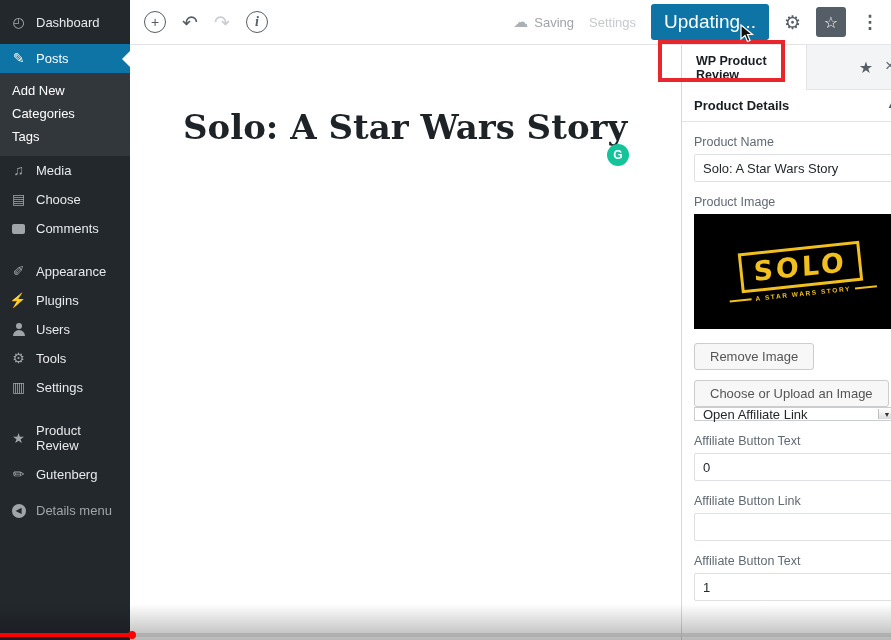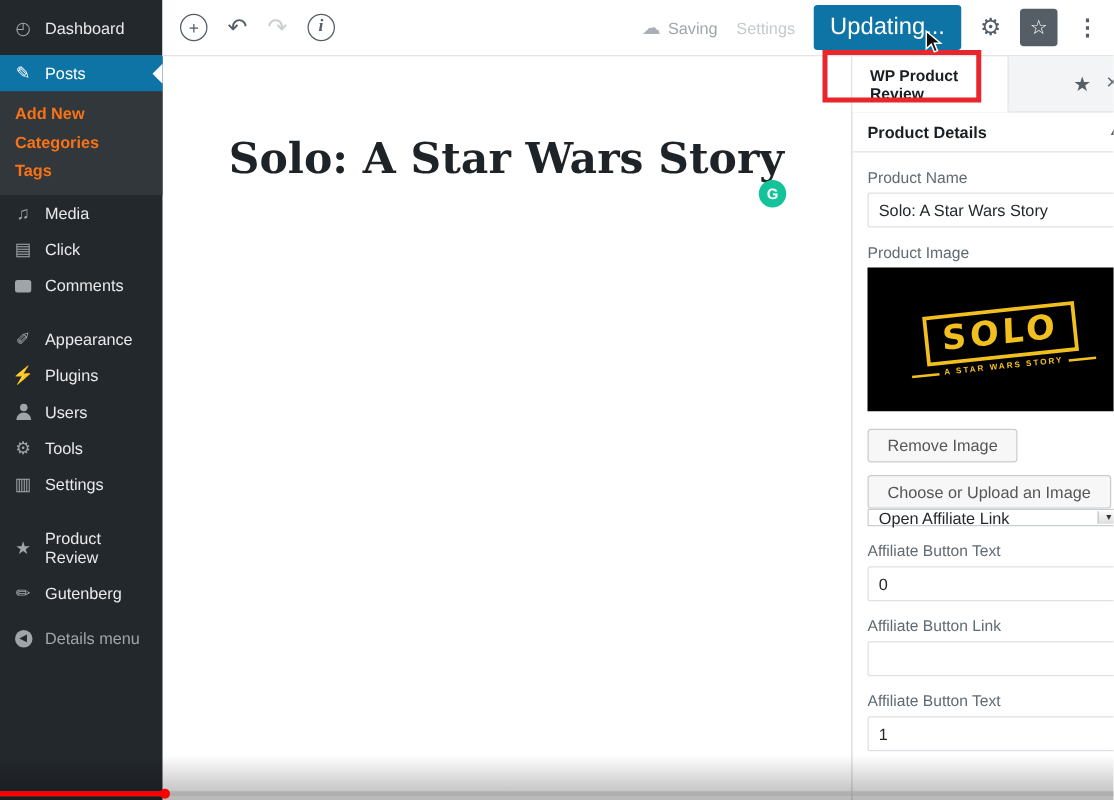--- a/index.html
+++ b/index.html
@@ -16,21 +16,21 @@
   .menu-item { display:flex; align-items:center; gap:9px; padding:7px 10px;
                font-size:13px; color:#e8eaec; position:relative; cursor:pointer; }
   .menu-icon { width:17px; flex:none; display:flex; justify-content:center;
                color:#a0a5aa; font-size:14px; line-height:15px; }
   .menu-item.active { background:#0d74a5; color:#fff; }
   .menu-item.active .menu-icon { color:#fff; }
   .menu-item.dim { color:#a0a5aa; }
   .active-arrow { position:absolute; right:0; top:50%; margin-top:-8px; width:0; height:0;
                   border:8px solid transparent; border-right:8px solid #fff; }
   .submenu { background:#32373c; padding:6px 0 8px; }
-  .submenu-item { padding:4px 12px; font-size:13px; color:#f97316; line-height:15px; cursor:pointer;font-weight:bold; }
+  .submenu-item { padding:4px 12px; font-size:13px; color:#ffffff; line-height:15px; cursor:pointer; }
   .submenu-item.current { color:#fff; font-weight:bold; }
   .bubble-icon { width:13px; height:10px; background:#a0a5aa; border-radius:2px; position:relative; }
   .bubble-icon::after { content:""; position:absolute; left:2px; bottom:-4px;
                         border:4px solid transparent; border-top-color:#a0a5aa;
                         border-left-width:2px; border-right-width:2px; }
   .person-icon { width:14px; height:13px; position:relative; }
   .person-icon::before { content:""; position:absolute; left:4px; top:0; width:6px; height:6px;
                          border-radius:50%; background:#a0a5aa; }
   .person-icon::after { content:""; position:absolute; left:1px; top:7px; width:12px; height:6px;
                         border-radius:6px 6px 0 0; background:#a0a5aa; }
@@ -142,21 +142,21 @@
       <div class="submenu-item">Add New</div>
       <div class="submenu-item">Categories</div>
       <div class="submenu-item">Tags</div>
     </div>
     <div class="menu-item">
       <span class="menu-icon">♫</span>
       <span>Media</span>
     </div>
     <div class="menu-item">
       <span class="menu-icon">▤</span>
-      <span>Click</span>
+      <span>Choose</span>
     </div>
     <div class="menu-item">
       <span class="menu-icon">
           <span class="bubble-icon"></span>
         </span>
       <span>Comments</span>
     </div>
     <div class="menu-gap"></div>
     <div class="menu-item">
       <span class="menu-icon">✐</span>

